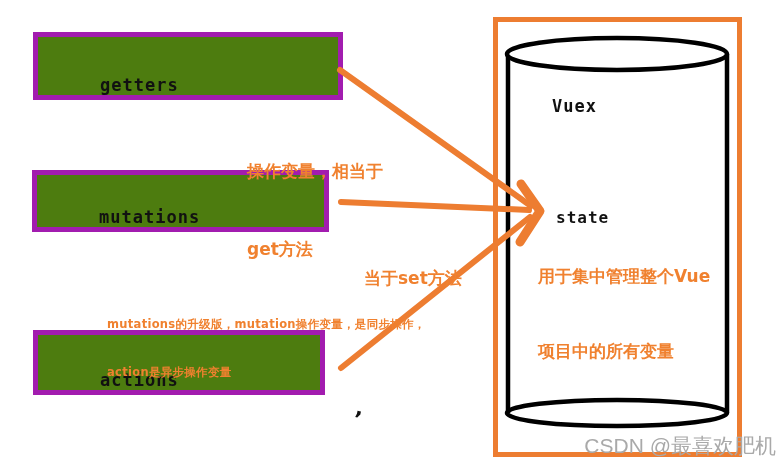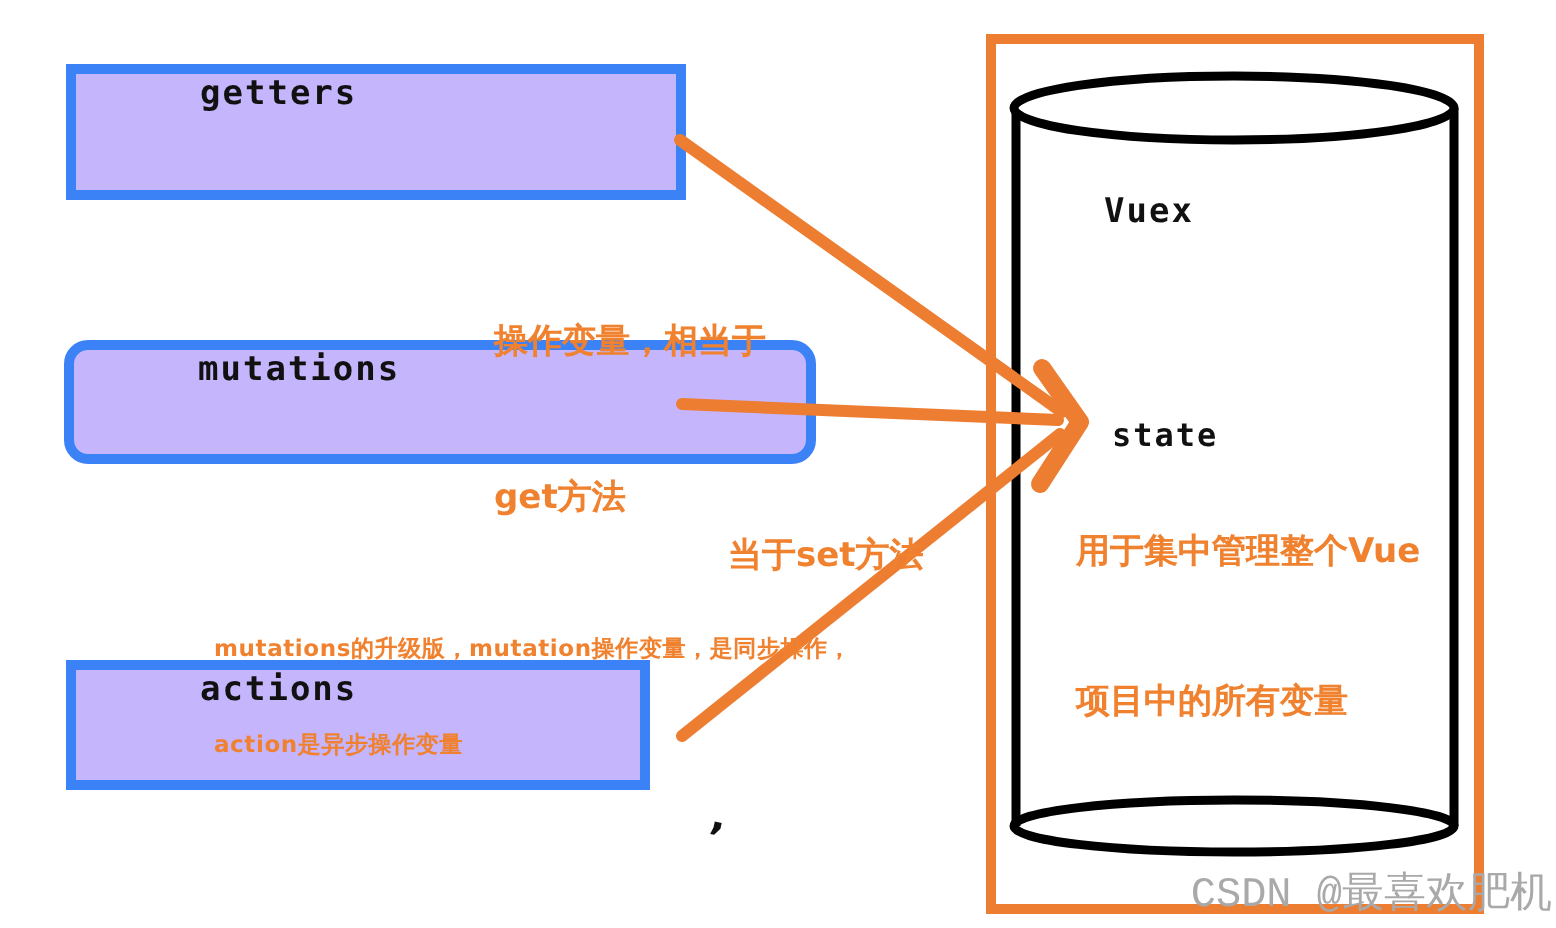--- a/index.html
+++ b/index.html
@@ -7,35 +7,35 @@
     position:relative;
     width:778px;height:464px;
     background:#ffffff;
     overflow:hidden;
     font-family:"DejaVu Sans","Liberation Sans",sans-serif;
   }
   
   .flow-box{
     position:absolute;
     box-sizing:border-box;
-    border:5px solid #3b82f6;
-    background:#c4b5fd;
+    border:5px solid #a21caf;
+    background:#4d7c0f;
     display:flex;
-    align-items:flex-start;
+    align-items:flex-end;
   }
   .flow-box .label{
     padding-left:62px;
     font-family:"DejaVu Sans Mono","Liberation Mono",monospace;
     font-weight:bold;
     font-size:17px;
     color:#111111;
     letter-spacing:1px;
   }
   #box-getters{left:33px;top:32px;width:310px;height:68px;}
-  #box-mutations{left:32px;top:170px;width:376px;height:62px;border-radius:12px;}
+  #box-mutations{left:32px;top:170px;width:297px;height:62px;}
   #box-actions{left:33px;top:330px;width:292px;height:65px;}
 
   
   .store-frame{
     position:absolute;
     left:493px;top:17px;width:249px;height:440px;
     box-sizing:border-box;
     border:5px solid #ED7D31;
     background:transparent;
   }
@@ -66,21 +66,21 @@
 
   #stray-mark{
     left:356px;top:396px;
     font-size:20px;font-weight:bold;color:#111111;
     transform:rotate(12deg);
   }
   #watermark{
     right:2px;top:432px;
     font-size:21px;
     color:#A9A9A9;
-    font-family:Liberation Mono, monospace;
+    font-family:Liberation Sans, sans-serif;
   }
 </style>
 </head>
 <body>
 
 <div class="stage">
 
   <div class="flow-box" id="box-getters">
     <span class="label">getters</span>
   </div>

